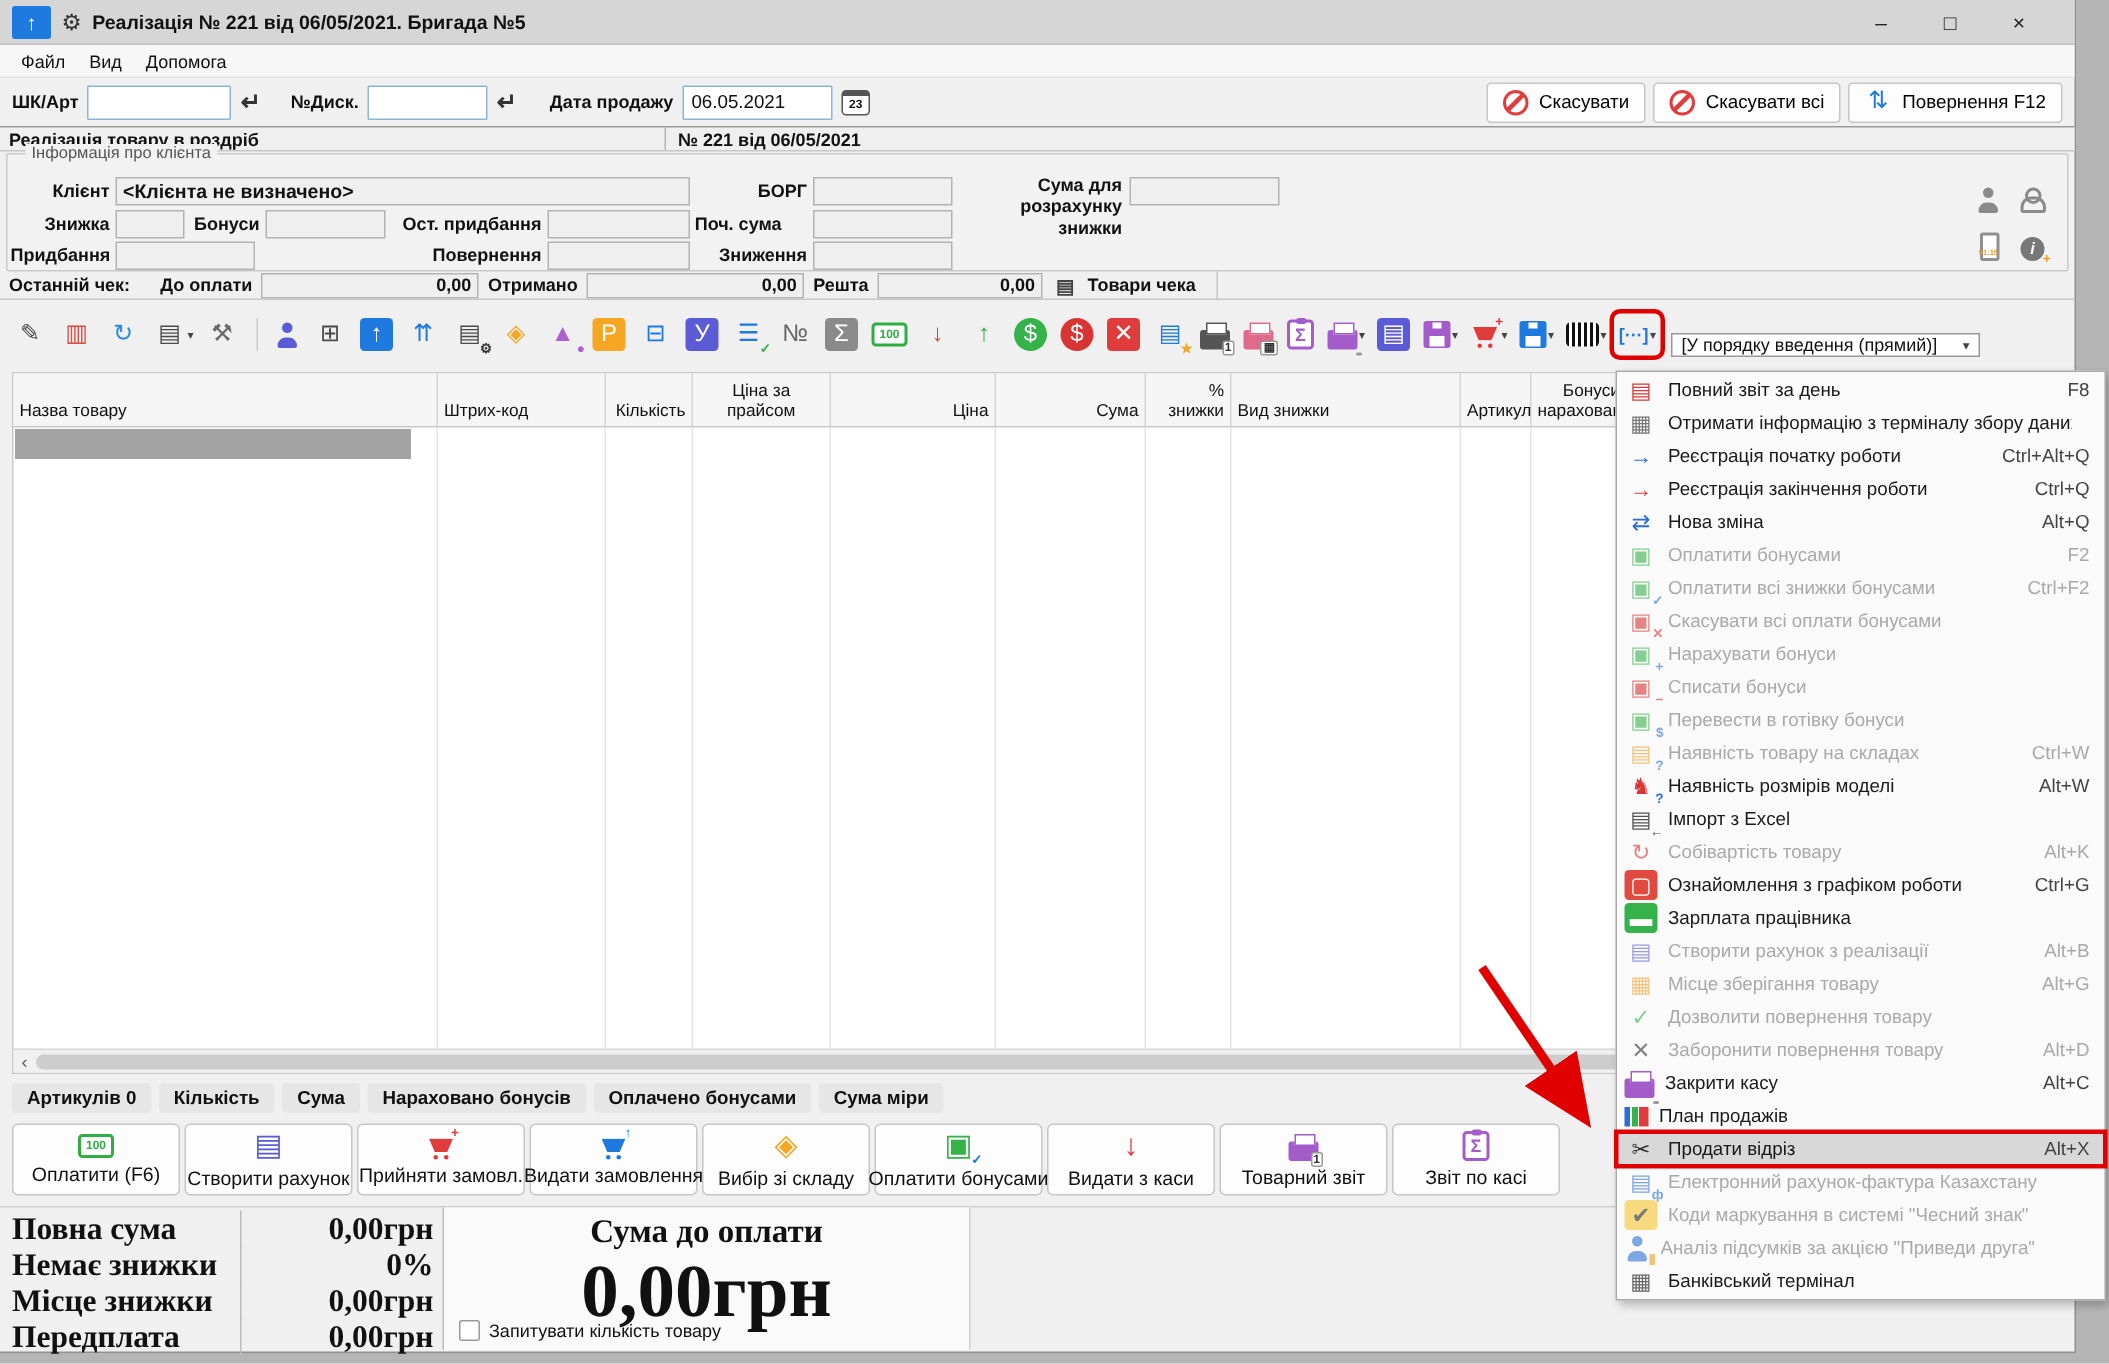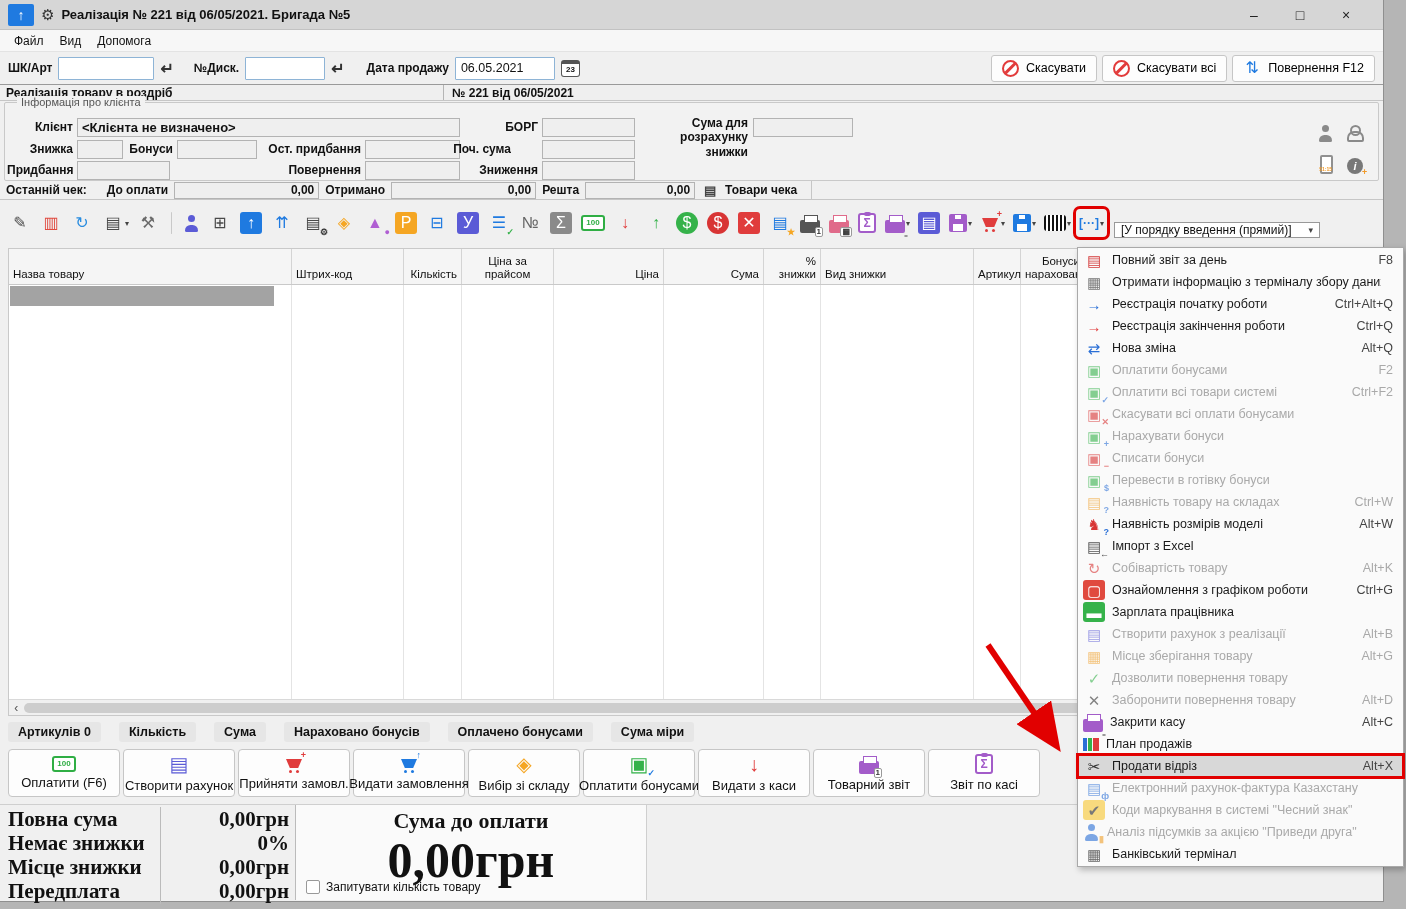--- a/index.html
+++ b/index.html
@@ -84,21 +84,21 @@
 .thead{display:flex;height:36px;background:#f5f5f5;border-bottom:1px solid #c9c9c9}
 .hcell{border-right:1px solid #d4d4d4;padding:3px 4px;font-size:11.5px;display:flex;align-items:flex-end;flex:none}
 .hcell span{width:100%;line-height:1.15}
 .tbody{display:flex;height:414px;position:relative}
 .bcol{height:100%;border-right:1px solid #e4e4e4;flex:none}
 .selrow{position:absolute;left:1px;top:1px;width:264px;height:20px;background:#a3a3a3}
 .hscroll{height:16px;display:flex;align-items:center;background:#f0f0f0;border-top:1px solid #d9d9d9}
 .harr{width:16px;text-align:center;color:#555;font-size:12px}
 .hthumb{height:10px;width:1160px;background:#cdcdcd;border-radius:5px}
 
-.chips{display:flex;gap:18px;padding:6px 0 0 8px}
+.chips{display:flex;gap:5px;padding:6px 0 0 8px}
 .chip2{background:#e6e6e6;border-radius:3px;padding:3px 10px;font-weight:bold;font-size:12.5px}
 
 .actions{display:flex;gap:3px;padding:7px 0 0 8px}
 .abtn{width:112px;height:48px;background:#fdfdfd;border:1px solid #c6c6c6;border-radius:4px;display:flex;flex-direction:column;align-items:center;justify-content:center;gap:3px}
 .abtn .ic{width:24px;height:22px;font-size:20px}
 .abtn .al{font-size:13px;white-space:nowrap}
 
 .summary{display:flex;margin-top:7px;height:96px;border-top:1px solid #cfcfcf}
 .sumleft{width:295px;padding:2px 0 0 8px}
 .srow{display:grid;grid-template-columns:152px 132px;height:24px;align-items:center}
@@ -196,21 +196,21 @@
     <span class="cb-lbl" style="left:122px;top:39px;width:46px">Бонуси</span>
     <span class="cb-inp" style="left:172px;top:37px;width:80px"></span>
     <span class="cb-lbl" style="left:256px;top:39px;width:100px">Ост. придбання</span>
     <span class="cb-inp" style="left:360px;top:37px;width:95px"></span>
     <span class="cb-lbl" style="left:2px;top:60px;width:66px">Придбання</span>
     <span class="cb-inp" style="left:72px;top:58px;width:93px"></span>
     <span class="cb-lbl" style="left:256px;top:60px;width:100px">Повернення</span>
     <span class="cb-inp" style="left:360px;top:58px;width:95px"></span>
     <span class="cb-lbl" style="left:465px;top:17px;width:68px">БОРГ</span>
     <span class="cb-inp" style="left:537px;top:15px;width:93px"></span>
-    <span class="cb-lbl" style="left:438px;top:39px;width:68px">Поч. сума</span>
+    <span class="cb-lbl" style="left:448px;top:39px;width:68px">Поч. сума</span>
     <span class="cb-inp" style="left:537px;top:37px;width:93px"></span>
     <span class="cb-lbl" style="left:465px;top:60px;width:68px">Зниження</span>
     <span class="cb-inp" style="left:537px;top:58px;width:93px"></span>
     <span class="cb-lbl" style="left:630px;top:13px;width:113px;line-height:1.2">Сума для розрахунку знижки</span>
     <span class="cb-inp" style="left:748px;top:15px;width:100px"></span>
     <span class="clienticons">
       <span class="ic t-person" style="--c: #8a8a8a; left: 1312px; top: 22px; position: absolute;">
           <span class="bd"></span>
         </span>
       <span class="ic t-persono" style="--c: #8a8a8a; left: 1340px; top: 22px; position: absolute;">
@@ -760,21 +760,21 @@
       </span>
       <span class="ml">Оплатити бонусами</span>
       <span class="ms">F2</span>
     </div>
 
     <div class="mitem disabled" style="--c: #35b24a; --bc: #2a6fd6;">
       <span class="ic">
         <span class="g">▣</span>
         <span class="bd">✓</span>
       </span>
-      <span class="ml">Оплатити всі товари системі</span>
+      <span class="ml">Оплатити всі знижки бонусами</span>
       <span class="ms">Ctrl+F2</span>
     </div>
 
     <div class="mitem disabled" style="--c: #d83434; --bc: #d83434;">
       <span class="ic">
         <span class="g">▣</span>
         <span class="bd">✕</span>
       </span>
       <span class="ml">Скасувати всі оплати бонусами</span>
       <span class="ms"></span>

